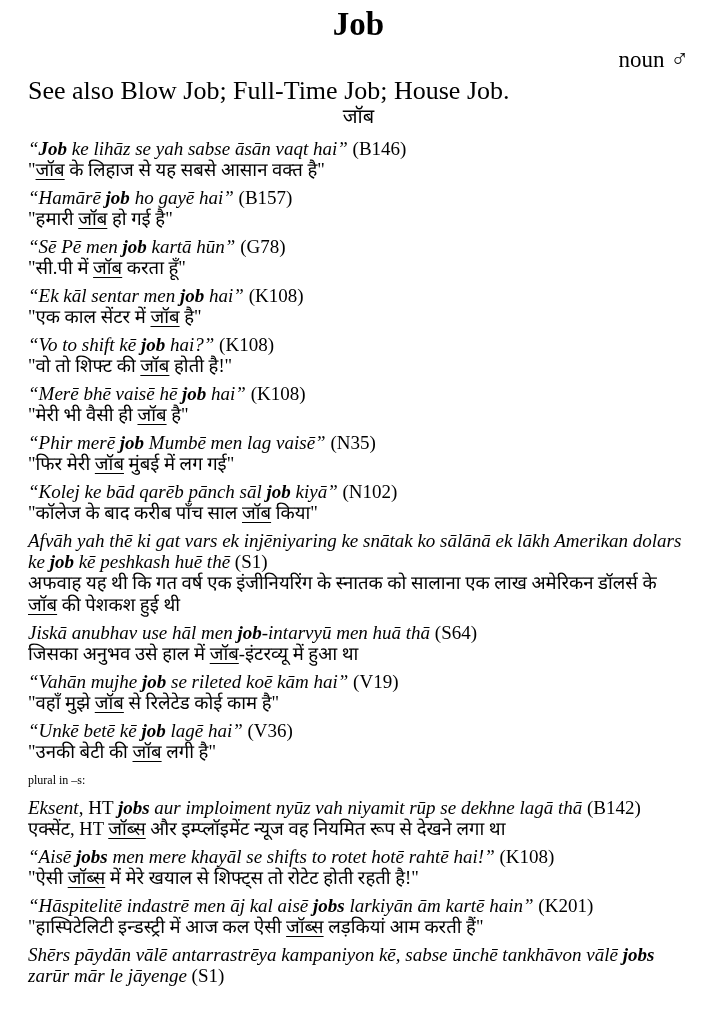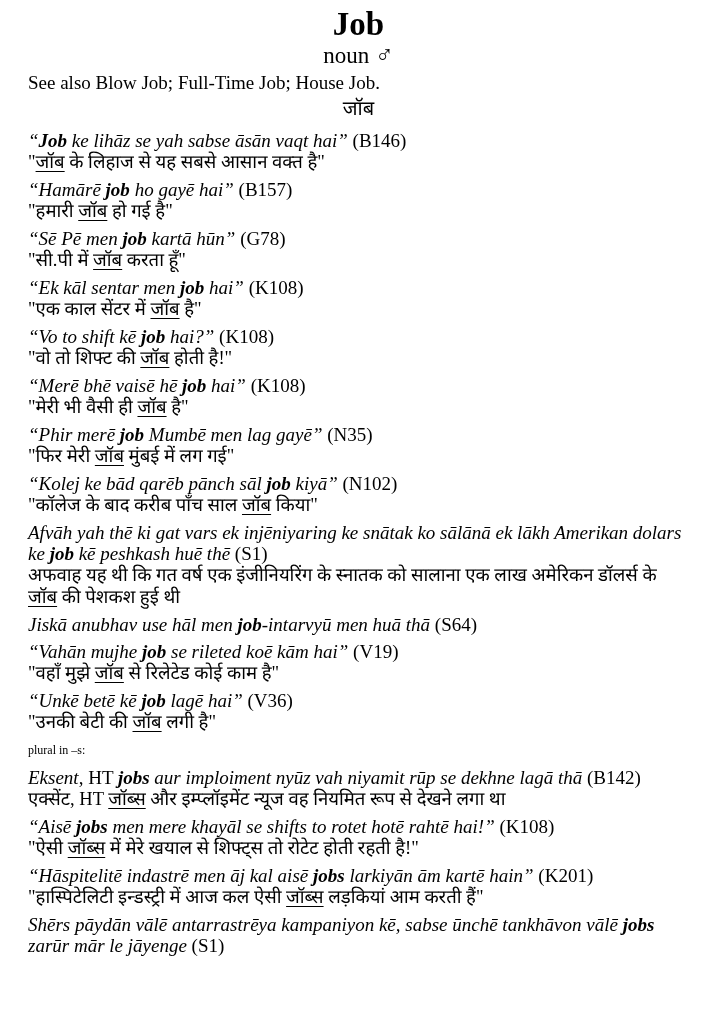--- a/index.html
+++ b/index.html
@@ -5,23 +5,23 @@
   html,body{margin:0;padding:0;}
   body{
     width:701px;height:1023px;overflow:hidden;
     background:#ffffff;color:#000000;
     font-family:"Liberation Serif", serif;
   }
   .page{padding:6px 12px 0 28px;}
   .title{
     text-align:center;font-weight:bold;font-size:33px;line-height:36px;margin:0;
   }
-  .noun-line{text-align:center;font-size:23px;line-height:26px;}
+  .noun-line{text-align:right;font-size:23px;line-height:34px;}
   .gender{font-size:25px;}
-  .see-also{font-size:19px;line-height:25px;margin-top:1px;}
+  .see-also{font-size:26px;line-height:25px;margin-top:1px;}
   .headword-hindi{text-align:center;font-size:20px;line-height:24px;margin-top:1px;}
   .entries{margin-top:10px;}
   .entry{margin-top:6px;}
   .translit{font-style:italic;font-size:19px;line-height:21px;}
   .hindi{font-style:normal;font-size:18.5px;line-height:22px;}
   .note{font-size:12px;line-height:21px;margin-top:7px;}
   .s-i{font-style:italic;}
   .s-bi{font-style:italic;font-weight:bold;}
   .s-r{font-style:normal;font-weight:normal;}
   .s-n{font-style:normal;}
@@ -57,33 +57,34 @@
       </div>
       <div class="entry">
         <div class="translit"><span class="s-i">“Vo to shift kē </span><span class="s-bi">job</span><span class="s-i"> hai?”</span><span class="s-r"> (K108)</span></div>
         <div class="hindi"><span class="s-n">"वो तो शिफ्ट की </span><span class="s-u">जॉब</span><span class="s-n"> होती है!"</span></div>
       </div>
       <div class="entry">
         <div class="translit"><span class="s-i">“Merē bhē vaisē hē </span><span class="s-bi">job</span><span class="s-i"> hai”</span><span class="s-r"> (K108)</span></div>
         <div class="hindi"><span class="s-n">"मेरी भी वैसी ही </span><span class="s-u">जॉब</span><span class="s-n"> है"</span></div>
       </div>
       <div class="entry">
-        <div class="translit"><span class="s-i">“Phir merē </span><span class="s-bi">job</span><span class="s-i"> Mumbē men lag gayē”</span><span class="s-r"> (N35)</span></div>
+        <div class="translit"><span class="s-i">“Phir merē </span><span class="s-bi">job</span><span class="s-i"> Mumbē men lag vaisē”</span><span class="s-r"> (N35)</span></div>
         <div class="hindi"><span class="s-n">"फिर मेरी </span><span class="s-u">जॉब</span><span class="s-n"> मुंबई में लग गई"</span></div>
       </div>
       <div class="entry">
         <div class="translit"><span class="s-i">“Kolej ke bād qarēb pānch sāl </span><span class="s-bi">job</span><span class="s-i"> kiyā”</span><span class="s-r"> (N102)</span></div>
         <div class="hindi"><span class="s-n">"कॉलेज के बाद करीब पाँच साल </span><span class="s-u">जॉब</span><span class="s-n"> किया"</span></div>
       </div>
       <div class="entry">
         <div class="translit"><span class="s-i">Afvāh yah thē ki gat vars ek injēniyaring ke snātak ko sālānā ek lākh Amerikan dolars ke </span><span class="s-bi">job</span><span class="s-i"> kē peshkash huē thē</span><span class="s-r"> (S1)</span></div>
         <div class="hindi"><span class="s-n">अफवाह यह थी कि गत वर्ष एक इंजीनियरिंग के स्नातक को सालाना एक लाख अमेरिकन डॉलर्स के </span><span class="s-u">जॉब</span><span class="s-n"> की पेशकश हुई थी</span></div>
       </div>
       <div class="entry">
         <div class="translit"><span class="s-i">Jiskā anubhav use hāl men </span><span class="s-bi">job</span><span class="s-i">-intarvyū men huā thā</span><span class="s-r"> (S64)</span></div>
+        <div class="hindi"><span class="s-n">जिसका अनुभव उसे हाल में </span><span class="s-u">जॉब</span><span class="s-n">-इंटरव्यू में हुआ था</span></div>
       </div>
       <div class="entry">
         <div class="translit"><span class="s-i">“Vahān mujhe </span><span class="s-bi">job</span><span class="s-i"> se rileted koē kām hai”</span><span class="s-r"> (V19)</span></div>
         <div class="hindi"><span class="s-n">"वहाँ मुझे </span><span class="s-u">जॉब</span><span class="s-n"> से रिलेटेड कोई काम है"</span></div>
       </div>
       <div class="entry">
         <div class="translit"><span class="s-i">“Unkē betē kē </span><span class="s-bi">job</span><span class="s-i"> lagē hai”</span><span class="s-r"> (V36)</span></div>
         <div class="hindi"><span class="s-n">"उनकी बेटी की </span><span class="s-u">जॉब</span><span class="s-n"> लगी है"</span></div>
       </div>
       <div class="note">plural in –s:</div>

